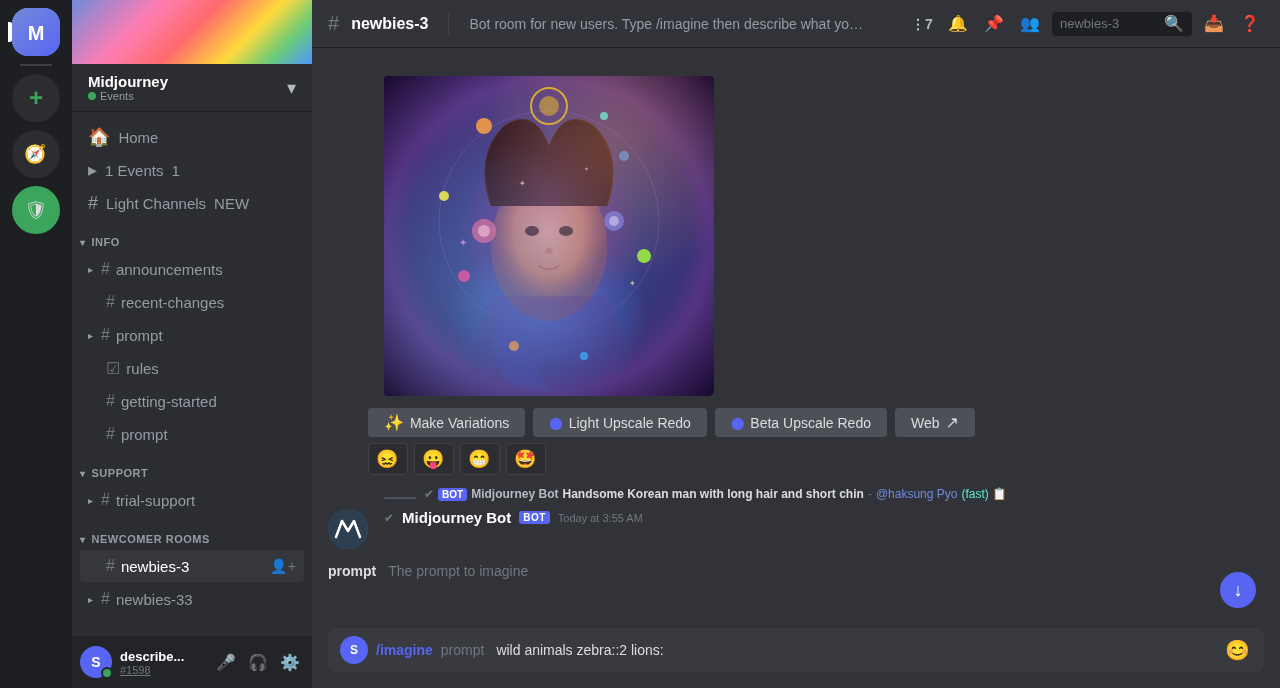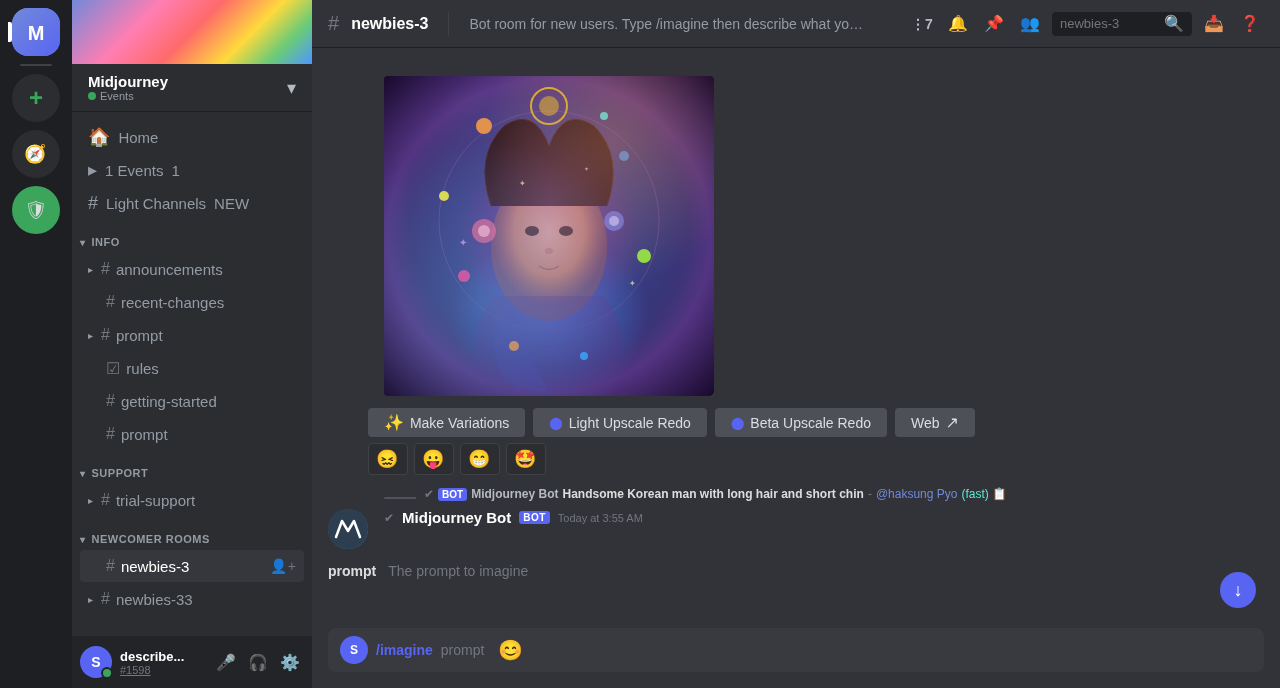--- a/index.html
+++ b/index.html
@@ -693,20 +693,21 @@
         <span class="prompt-value">The prompt to imagine</span>
       </div>
 
     </div>
 
     <div class="input-area">
       <div class="message-input-container">
         <div class="input-avatar">S</div>
         <span class="command-text">/imagine</span>
         <span class="command-arg">prompt</span>
+        <input class="input-field" type="text" value="wild animals zebra::2 lions:" style="">
         <div class="emoji-btn">😊</div>
       </div>
     </div>
   </div>
 
   <div class="scroll-to-bottom" style="position:absolute;">
     <span style="color:white; font-size:18px;">↓</span>
   </div>
 </div>
 

